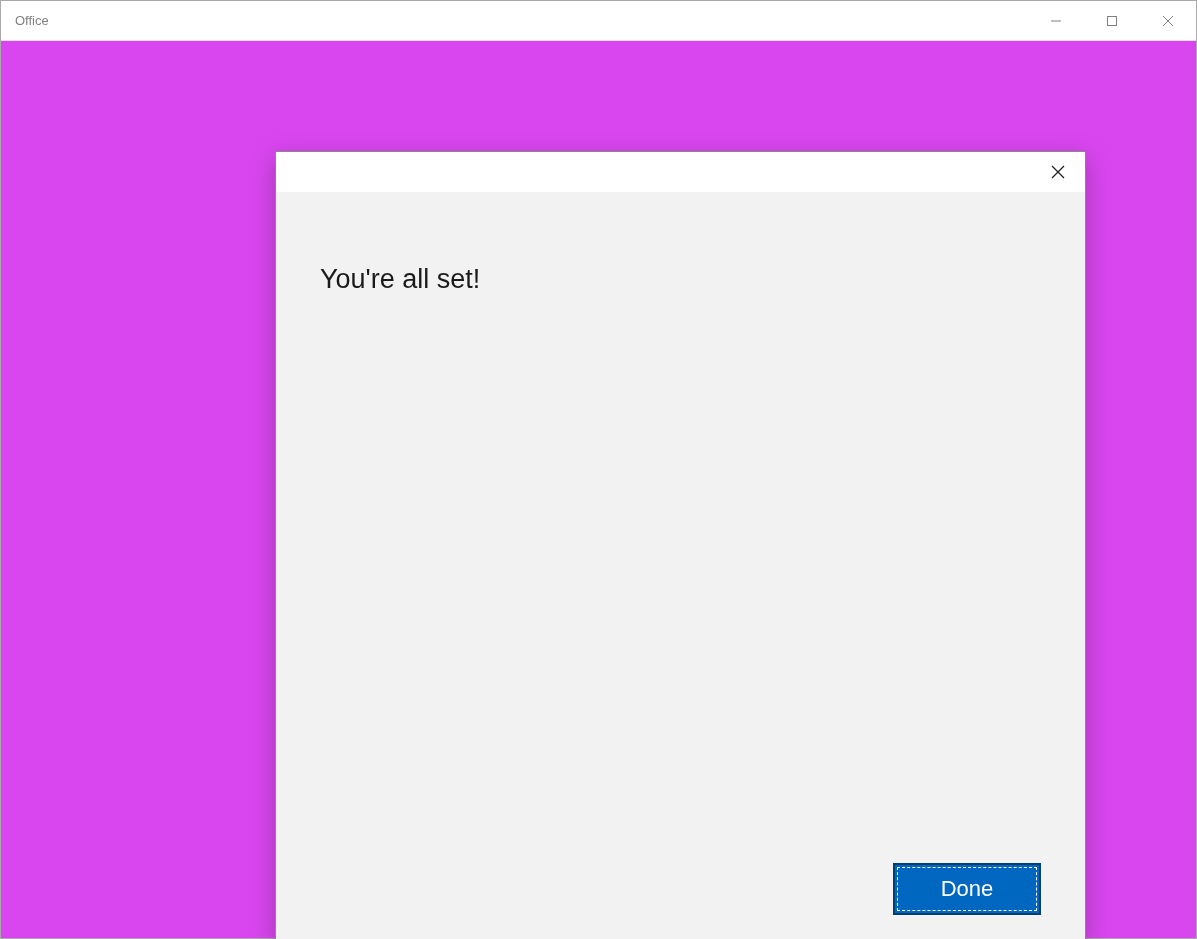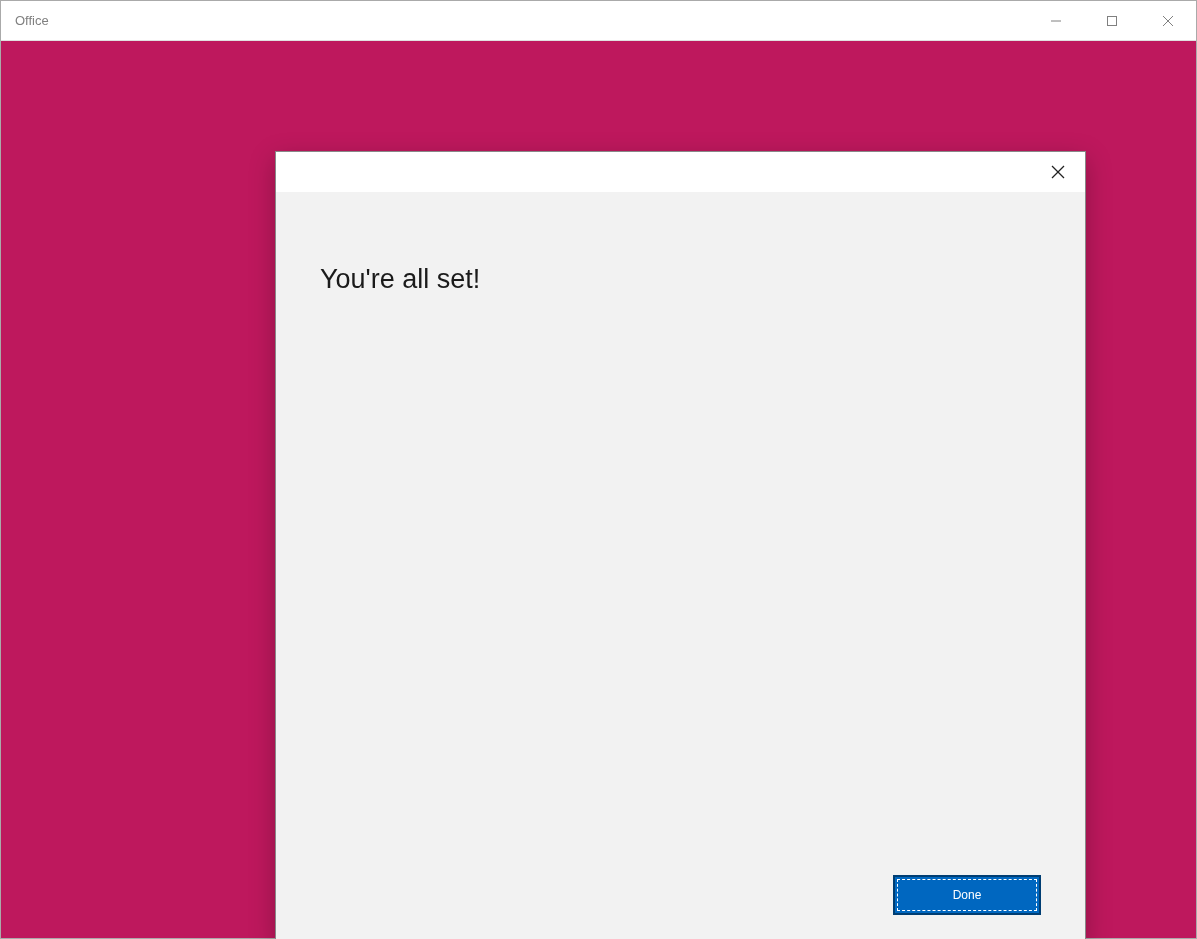--- a/index.html
+++ b/index.html
@@ -55,21 +55,21 @@
       fill: none;
       stroke-width: 1;
     }
 
     .content-area {
       position: absolute;
       top: 40px;
       left: 0;
       right: 0;
       bottom: 0;
-      background: #be185d;
+      background: #d946ef;
       padding-left: 17px;
     }
 
     .dialog {
       position: absolute;
       left: 274px;
       top: 110px;
       width: 811px;
       height: 789px; 
       background: #f2f2f2;
@@ -120,27 +120,27 @@
       line-height: 1.5;
       max-width: 700px;
     }
     .dialog-footer {
       position: absolute;
       bottom: 24px;
       right: 44px;
     }
     .done-btn {
       width: 148px;
-      height: 40px;
+      height: 52px;
       background: #0067c0;
       color: #ffffff;
       border: 2px solid #003e73;
       outline: 1px dashed #ffffff;
       outline-offset: -5px;
-      font-size: 12px;
+      font-size: 22px;
       font-family: inherit;
       cursor: pointer;
     }
   </style>
 </head>
 <body>
 
 <div class="window">
   <div class="titlebar">
     <div class="titlebar-title">Office</div>

